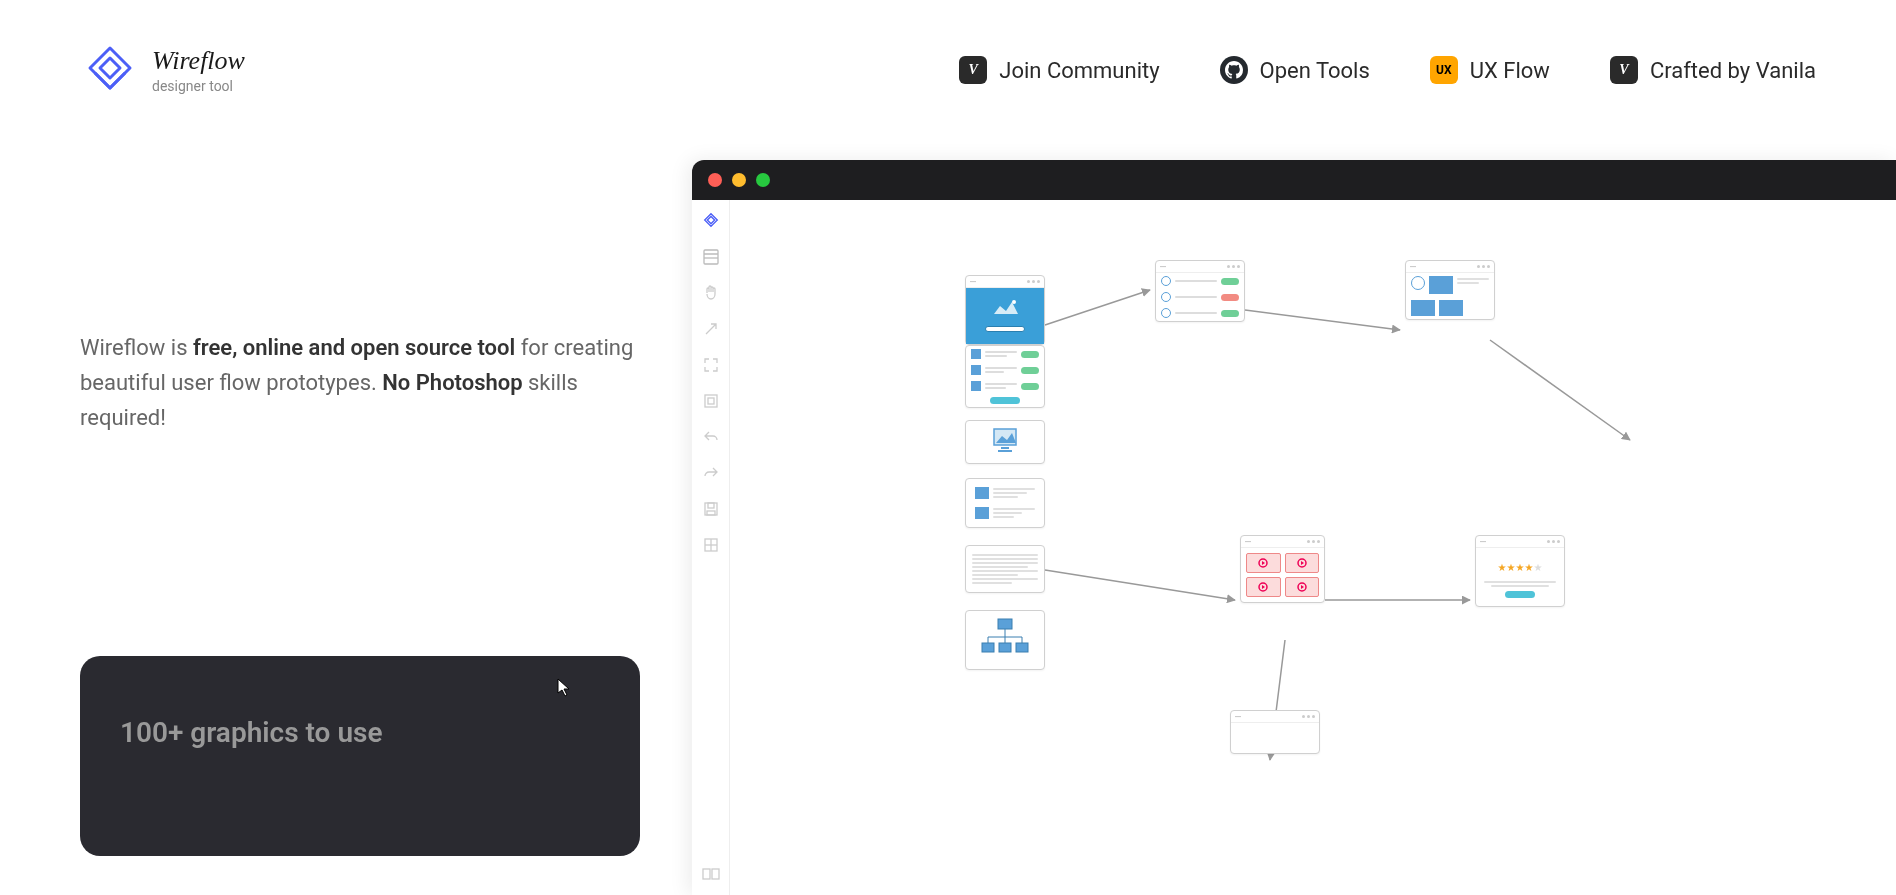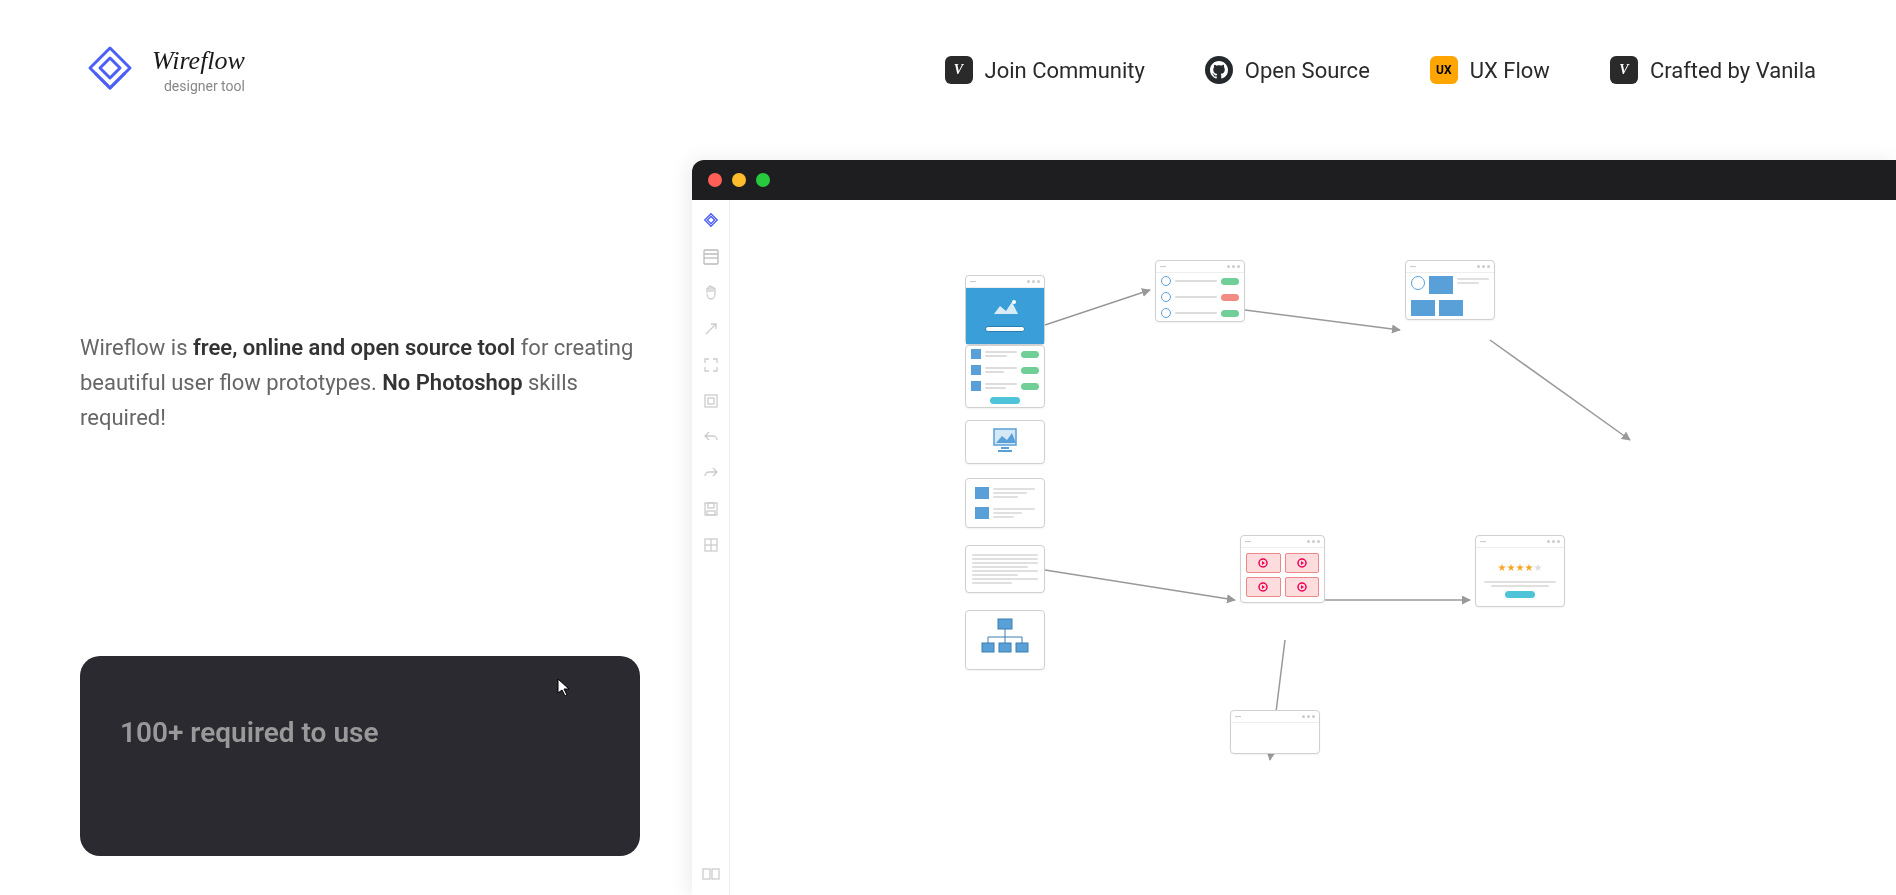--- a/index.html
+++ b/index.html
@@ -2,21 +2,21 @@
 <html><head>
 <meta charset="utf-8">
 <style>
 * { margin: 0; padding: 0; box-sizing: border-box; }
 body { font-family: -apple-system, BlinkMacSystemFont, "Segoe UI", Roboto, sans-serif; background: #fff; width: 1896px; height: 895px; overflow: hidden; position: relative; }
 
 
 .header { display: flex; align-items: center; padding: 40px 80px 0 80px; }
 .logo-area { display: flex; align-items: center; gap: 12px; }
 .logo-svg { width: 60px; height: 60px; }
-.logo-text { display: flex; flex-direction: column; align-items: flex-end; }
+.logo-text { display: flex; flex-direction: column; }
 .logo-title { font-family: Georgia, serif; font-style: italic; font-size: 26px; color: #1a1a1a; font-weight: 500; }
 .logo-subtitle { font-size: 14px; color: #888; margin-top: 2px; }
 
 .nav { margin-left: auto; display: flex; gap: 60px; align-items: center; }
 .nav-item { display: flex; align-items: center; gap: 12px; text-decoration: none; cursor: pointer; }
 .nav-icon { width: 28px; height: 28px; border-radius: 6px; display: flex; align-items: center; justify-content: center; font-size: 14px; font-weight: bold; }
 .nav-icon.vanila { background: #2a2a2a; color: #fff; font-style: italic; font-family: Georgia, serif; }
 .nav-icon.github { background: #24292e; color: #fff; border-radius: 50%; }
 .nav-icon.ux { background: #ffa500; color: #000; font-size: 12px; }
 .nav-label { font-size: 22px; color: #2a2a2a; }
@@ -91,41 +91,41 @@
     <a class="nav-item">
       <span class="nav-icon vanila">V</span>
       <span class="nav-label">Join Community</span>
     </a>
     <a class="nav-item">
       <span class="nav-icon github">
         <svg width="18" height="18" viewBox="0 0 16 16" fill="#fff">
             <path d="M8 0C3.58 0 0 3.58 0 8c0 3.54 2.29 6.53 5.47 7.59.4.07.55-.17.55-.38 0-.19-.01-.82-.01-1.49-2.01.37-2.53-.49-2.69-.94-.09-.23-.48-.94-.82-1.13-.28-.15-.68-.52-.01-.53.63-.01 1.08.58 1.23.82.72 1.21 1.87.87 2.33.66.07-.52.28-.87.51-1.07-1.78-.2-3.64-.89-3.64-3.95 0-.87.31-1.59.82-2.15-.08-.2-.36-1.02.08-2.12 0 0 .67-.21 2.2.82.64-.18 1.32-.27 2-.27.68 0 1.36.09 2 .27 1.53-1.04 2.2-.82 2.2-.82.44 1.1.16 1.92.08 2.12.51.56.82 1.27.82 2.15 0 3.07-1.87 3.75-3.65 3.95.29.25.54.73.54 1.48 0 1.07-.01 1.93-.01 2.2 0 .21.15.46.55.38A8.013 8.013 0 0016 8c0-4.42-3.58-8-8-8z"></path>
           </svg>
       </span>
-      <span class="nav-label">Open Source</span>
+      <span class="nav-label">Open Tools</span>
     </a>
     <a class="nav-item">
       <span class="nav-icon ux">UX</span>
       <span class="nav-label">UX Flow</span>
     </a>
     <a class="nav-item">
       <span class="nav-icon vanila">V</span>
       <span class="nav-label">Crafted by Vanila</span>
     </a>
   </nav>
 </header>
 
 <section class="hero">
   <p class="hero-desc">
     <span>Wireflow is </span><strong>free, online and open source tool</strong><span> for creating beautiful user flow prototypes. </span><strong>No Photoshop</strong><span> skills required!</span>
   </p>
 </section>
 
 <div class="dark-card">
-  <div class="dark-card-title">100+ required to use</div>
+  <div class="dark-card-title">100+ graphics to use</div>
 </div>
 
 <div class="app-window">
   <div class="app-titlebar">
     <span class="traffic-light tl-red"></span>
     <span class="traffic-light tl-yellow"></span>
     <span class="traffic-light tl-green"></span>
   </div>
   <div class="app-body">
     <div class="app-toolbar">

